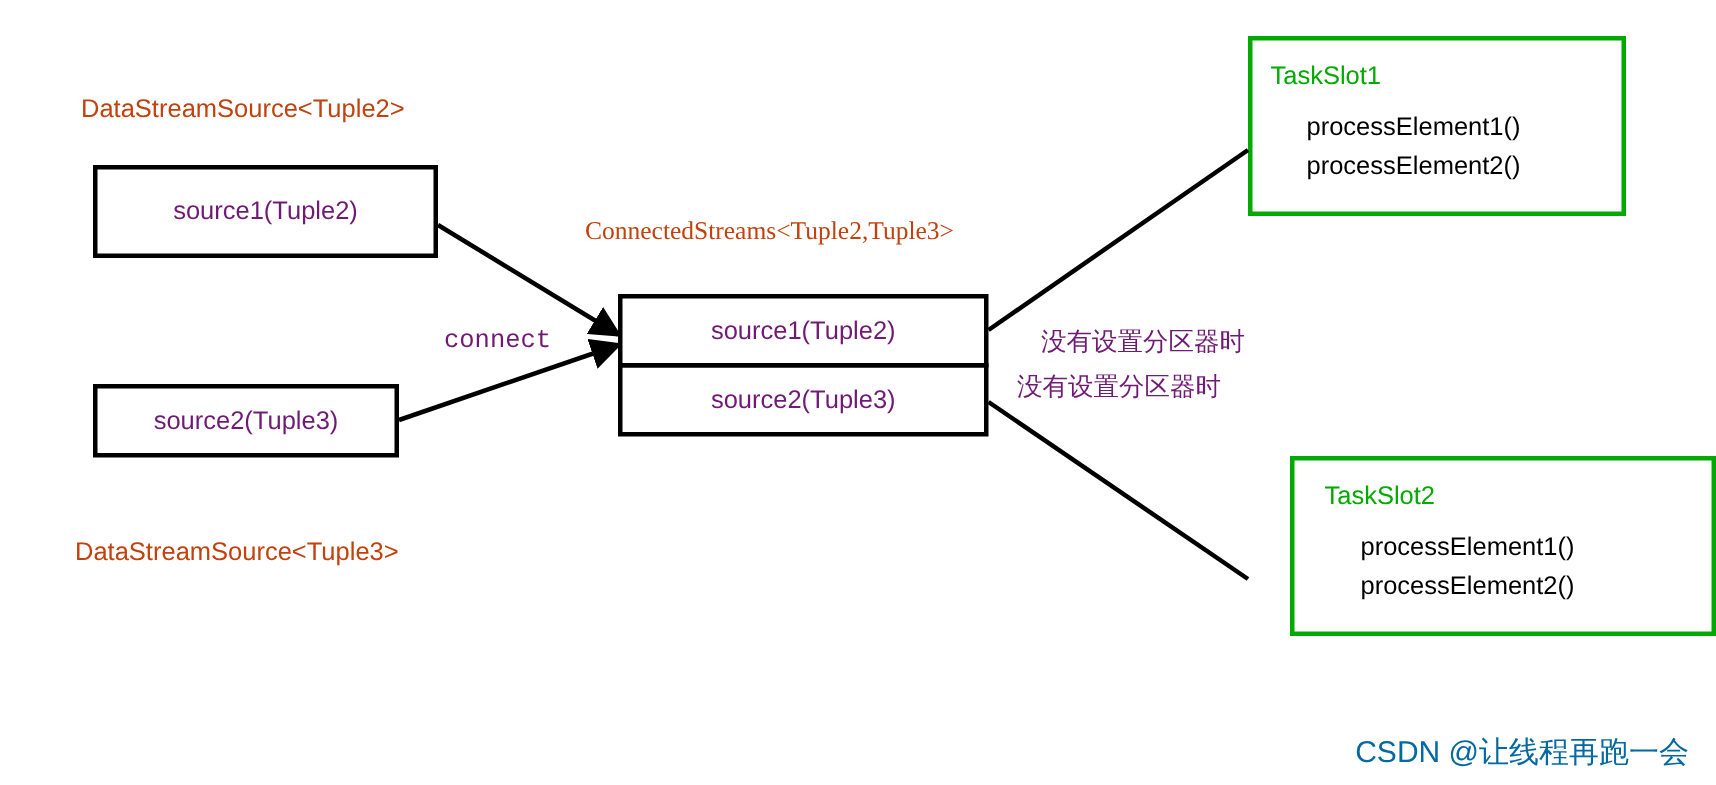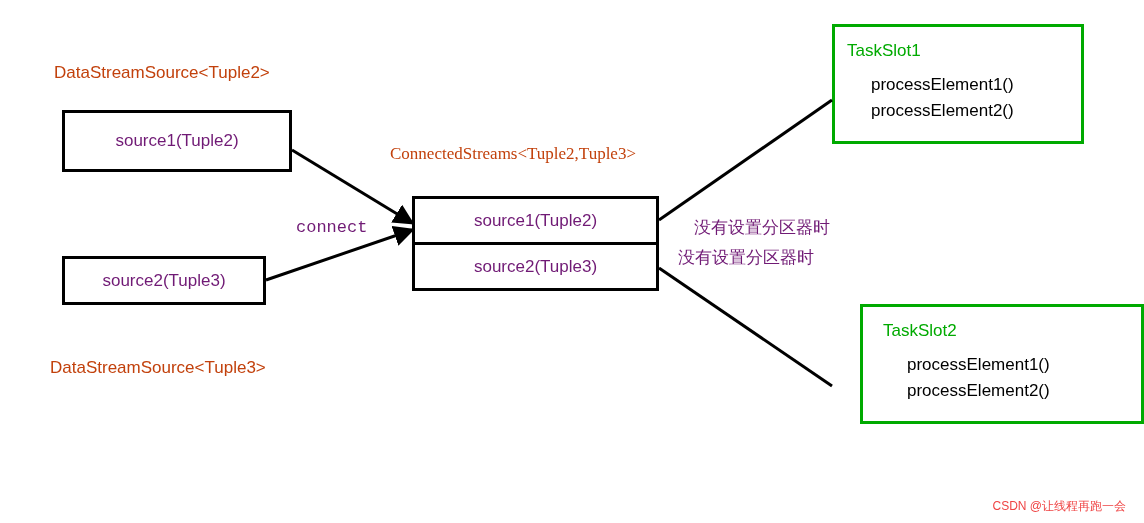--- a/index.html
+++ b/index.html
@@ -7,21 +7,21 @@
       margin: 0;
       width: 1144px;
       height: 523px;
       position: relative;
       background: #fff;
       font-family: "Microsoft YaHei", Arial, sans-serif;
       font-size: 17px;
     }
     .label { position: absolute; color: #c2410c; white-space: nowrap; }
     .red   { color: #701a75; }
-    .grey  { color: #ef4444; font-size: 12px; }
+    .grey  { color: #0369a1; font-size: 20px; }
     .box {
       position: absolute;
       border: 3px solid #000;
       display: flex;
       align-items: center;
       justify-content: center;
     }
     .greenbox {
       position: absolute;
       border: 3px solid #0a0;

